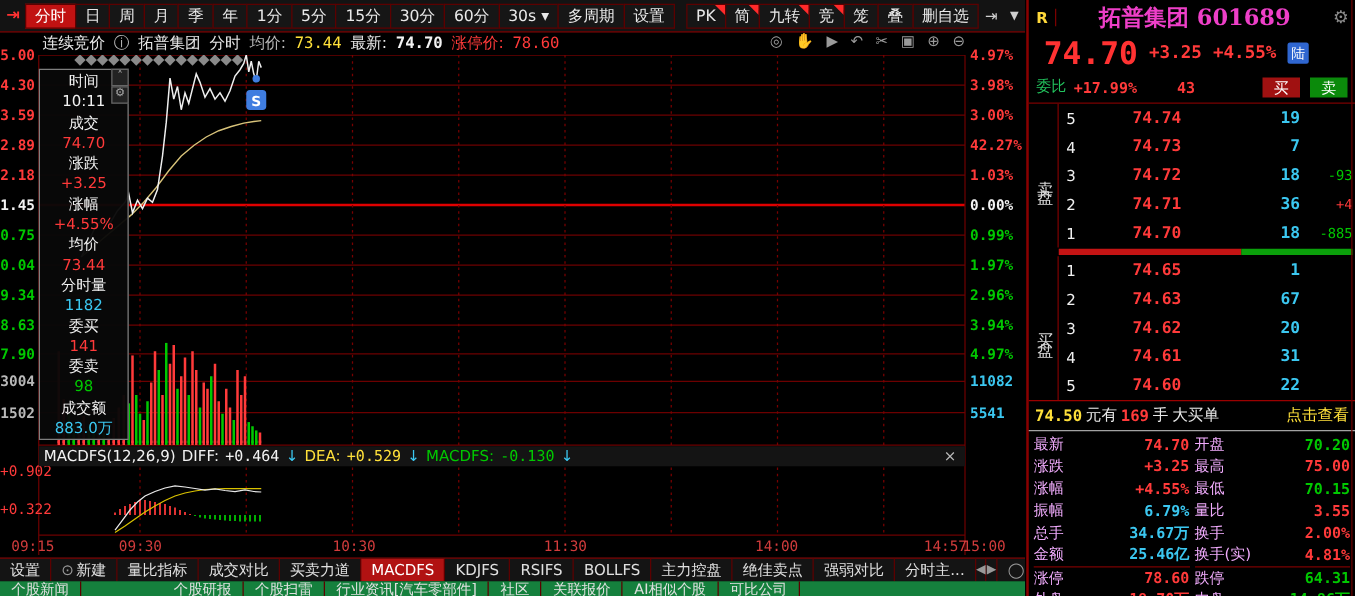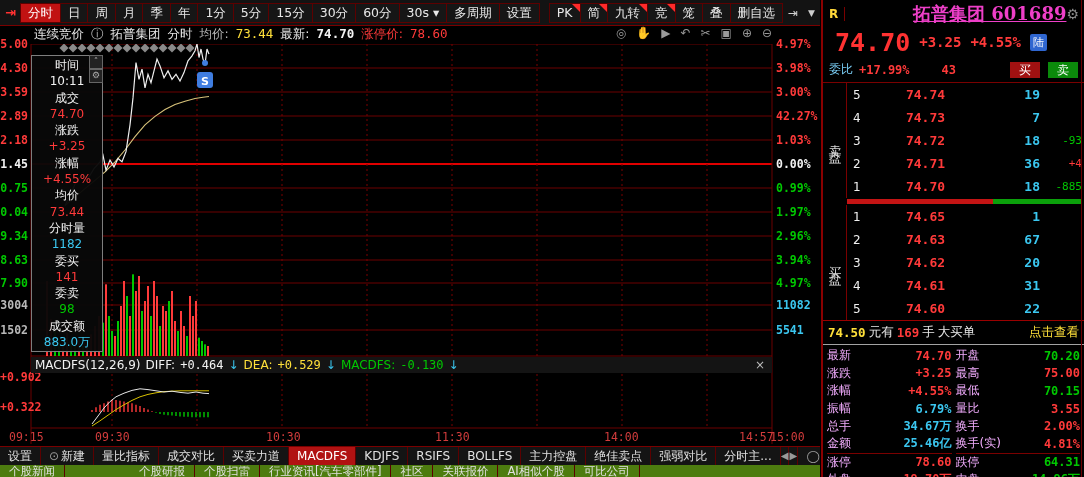--- a/index.html
+++ b/index.html
@@ -30,21 +30,21 @@
             font-family:"DejaVu Sans Mono",monospace;}
   .axis-col span{position:absolute;right:2px;height:14px;line-height:14px;}
   #rx.axis-col{left:776px;width:42px;} #rx.axis-col span{left:0;right:auto;}
   .axis-col span:nth-child(1){top:-7px}.axis-col span:nth-child(2){top:17px}
   .axis-col span:nth-child(3){top:41px}.axis-col span:nth-child(4){top:65px}
   .axis-col span:nth-child(5){top:89px}.axis-col span:nth-child(6){top:113px}
   .axis-col span:nth-child(7){top:137px}.axis-col span:nth-child(8){top:161px}
   .axis-col span:nth-child(9){top:185px}.axis-col span:nth-child(10){top:209px}
   .axis-col span:nth-child(11){top:232px}.axis-col span:nth-child(12){top:254px}
   .axis-col span:nth-child(13){top:279px}
-  .macd-axis{position:absolute;width:30px;right:auto;left:0;font-size:11.5px;font-weight:bold;
+  .macd-axis{position:absolute;width:30px;right:auto;left:0;font-size:11.5px;font-weight:normal;
              font-family:"DejaVu Sans Mono",monospace;text-align:right;}
   
   #tooltip{position:absolute;left:31px;top:11px;width:72px;height:297px;z-index:5;
            background:rgba(8,8,8,.96);border:1px solid #7e7e7e;box-sizing:border-box;
            text-align:center;padding-top:1px;}
   #tooltip .tip-row{height:16.3px;line-height:16.3px;font-size:12px;white-space:nowrap;}
   #tooltip .corner{position:absolute;right:-1px;top:-1px;display:flex;flex-direction:column;}
   #tooltip .corner span{width:12px;height:12px;line-height:11px;font-size:9px;color:#aaa;
            border:1px solid #666;background:#222;text-align:center;}
   
@@ -56,39 +56,39 @@
   #time-axis{position:absolute;left:0;top:386px;width:820px;height:15px;}
   #time-axis span{position:absolute;color:#d23c3c;font-size:11.5px;
                   font-family:"DejaVu Sans Mono",monospace;}
   
   #ind-bar{position:absolute;left:0;top:446px;width:820px;height:18px;background:#141414;
            border-top:1px solid #7a0000;display:flex;align-items:stretch;font-size:12px;}
   .ind-tab{padding:0 8px;line-height:18px;border-right:1px solid #5c0000;color:#e0e0e0;white-space:nowrap;}
   .ind-tab.sel{background:#b11212;color:#fff;}
   .ind-icon{color:#9a9a9a;margin-right:2px;}
   .ind-arrow{width:16px;text-align:center;line-height:18px;color:#999;border-right:1px solid #5c0000;font-size:10px;}
-  #news-bar{position:absolute;left:0;top:465px;width:820px;height:12px;background:#4d7c0f;
+  #news-bar{position:absolute;left:0;top:465px;width:820px;height:12px;background:#15803d;
             display:flex;font-size:11.5px;overflow:hidden;}
   .news-tab{padding:0 9px;line-height:13px;border-right:1px solid #5c0000;color:#e0e0e0;white-space:nowrap;}
   .news-tab.sel{background:#b11212;color:#fff;margin-top:16px;}
   
   #panel{position:absolute;left:821px;top:0;width:263px;height:477px;background:#000;
          border-left:2px solid #8a0000;box-sizing:border-box;}
   #p-hd{height:27px;display:flex;align-items:center;}
   #p-hd .r{color:#ffd83a;font-weight:bold;font-size:12px;padding:0 6px;border-right:1px solid #7a0000;}
-  #p-hd .title{flex:1;text-align:right;color:#ee3fc8;font-weight:bold;font-size:18px;
-               font-family:"DejaVu Serif",serif;text-decoration:underline;}
+  #p-hd .title{flex:1;text-align:center;color:#ee3fc8;font-weight:bold;font-size:18px;
+               font-family:"DejaVu Serif",serif;}
   #p-hd .gear{color:#8a8a8a;font-size:14px;padding-right:5px;}
   #p-price{height:30px;display:flex;align-items:center;gap:9px;padding-left:12px;}
   #p-price .big{font-size:25px;font-weight:bold;color:#ff3232;font-family:"DejaVu Sans Mono",monospace;}
   #p-price .chg{font-size:14px;font-weight:bold;color:#ff3a3a;font-family:"DejaVu Sans Mono",monospace;}
   #p-price .badge{background:#2f66d0;color:#fff;font-size:11px;padding:1px 3px;border-radius:2px;}
   #p-weibi{height:25px;display:flex;align-items:center;gap:6px;padding:0 6px;
            border-bottom:1px solid #7a0000;}
-  #p-weibi .lbl{color:#7dd3fc;}
+  #p-weibi .lbl{color:#22c55e;}
   #p-weibi .v{color:#ff3a3a;font-weight:bold;}
   .trade-btn{width:30px;height:16px;line-height:16px;text-align:center;color:#fff;font-size:12px;}
   #buy-btn{background:#a01111;margin-left:auto;}
   #sell-btn{background:#0b8a0b;margin-left:2px;}
   #book{position:relative;}
   .side-strip{position:absolute;left:0;width:23px;border-right:1px solid #7a0000;
               display:flex;align-items:center;justify-content:center;}
   .side-strip span{writing-mode:vertical-rl;text-orientation:upright;letter-spacing:7px;
               color:#d8d8d8;font-size:13px;}
   .book-rows{margin-left:24px;}

